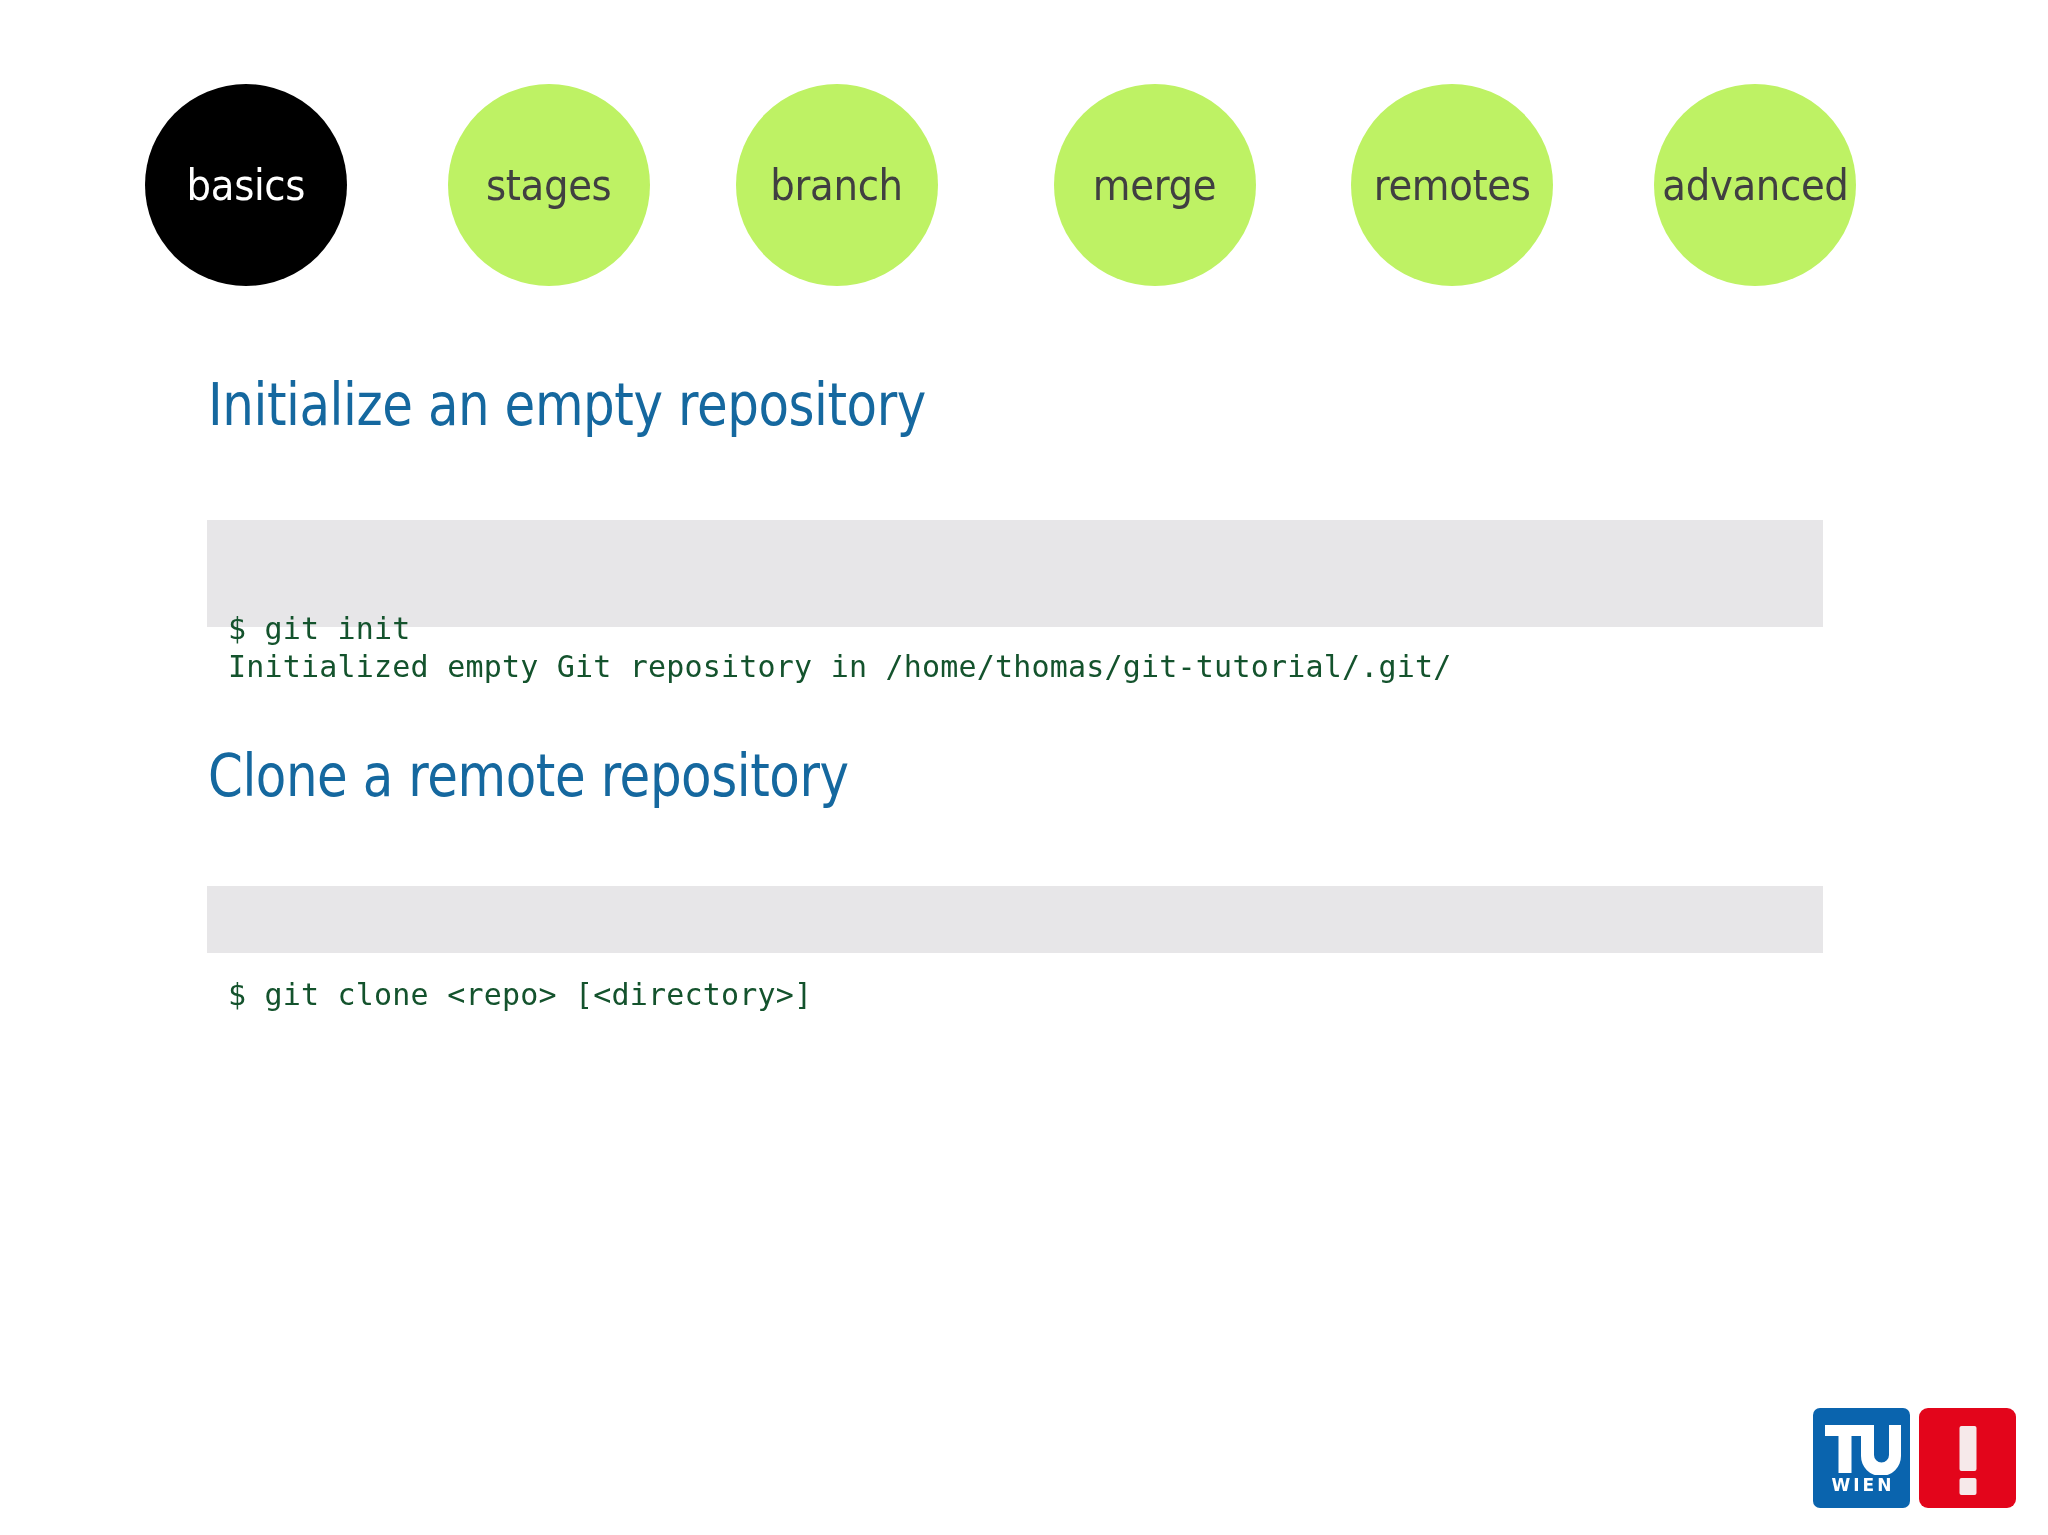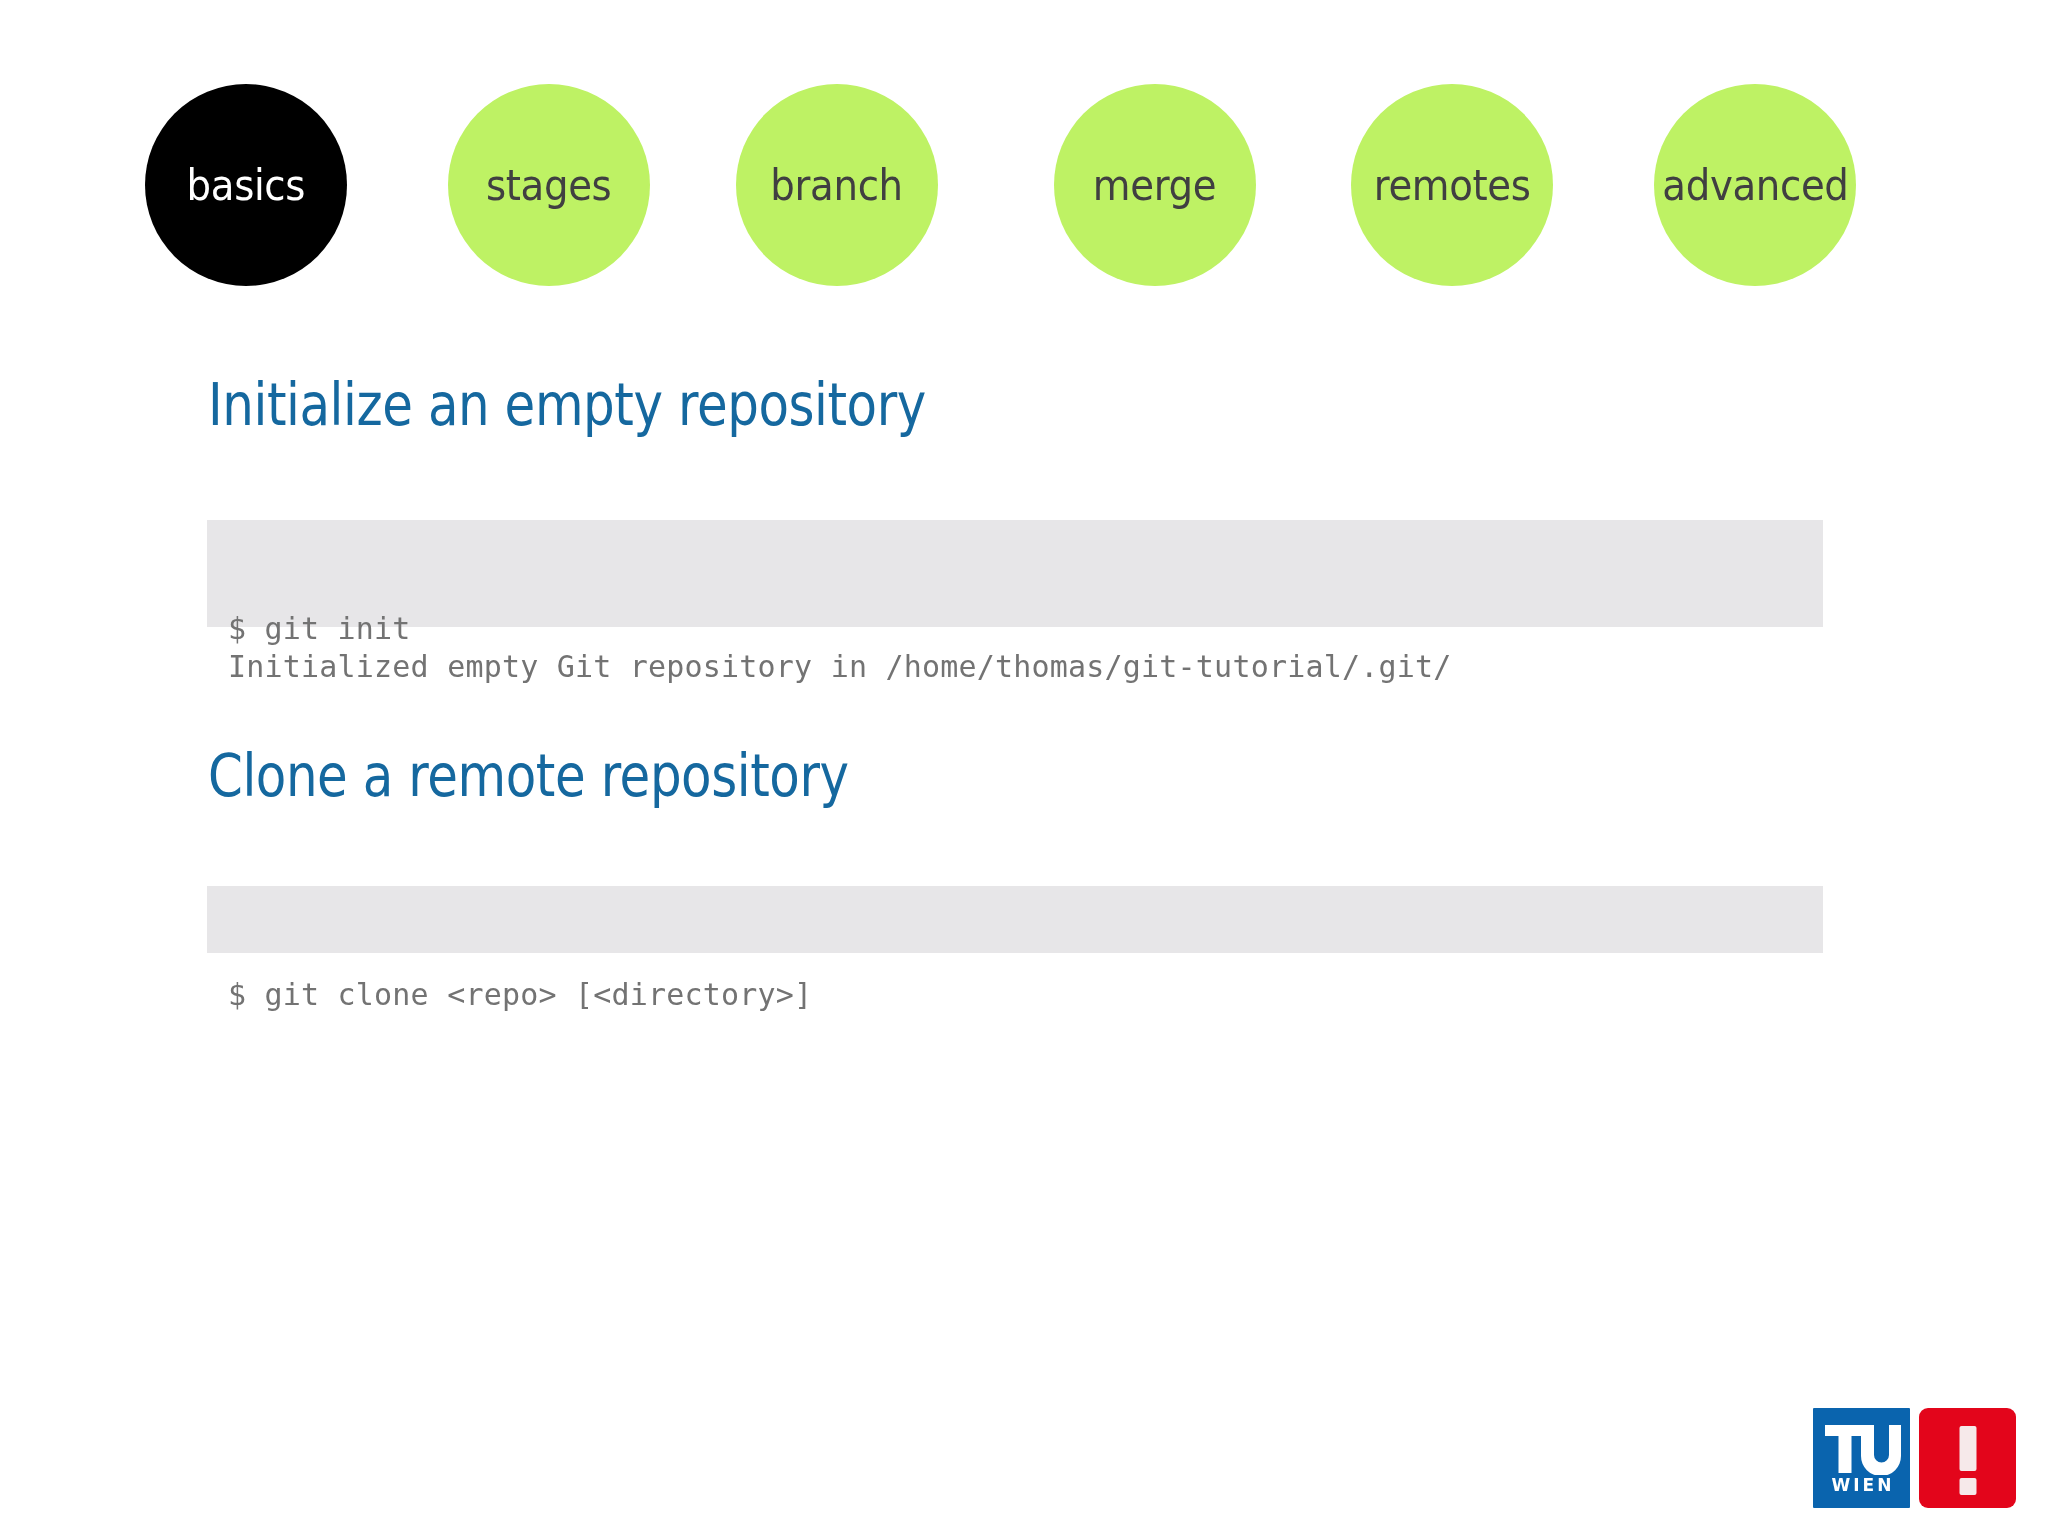--- a/index.html
+++ b/index.html
@@ -89,21 +89,21 @@
   .code-block {
     position: absolute;
     left: 207px;
     width: 1616px;
     background: #e7e6e8;
     box-sizing: border-box;
     padding: 14px 0 14px 21px;
     font-family: "DejaVu Sans Mono", "Liberation Mono", monospace;
     font-size: 30px;
     line-height: 38px;
-    color: #737373;
+    color: #14532d;
     white-space: pre;
     letter-spacing: 0.2px;
   }
   #code-init { top: 520px; height: 107px; }
   #code-clone { top: 886px; height: 67px; }
   .code-line { display: block; }
 
   
   #tuwien-logo {
     position: absolute;
@@ -112,21 +112,21 @@
     width: 204px;
     height: 100px;
   }
   #tuwien-logo-blue {
     position: absolute;
     left: 0;
     top: 0;
     width: 97px;
     height: 100px;
     background: #0a64ae;
-    border-radius: 1px;
+    border-radius: 7px;
     display: flex;
     flex-direction: column;
     align-items: center;
     justify-content: center;
   }
   #tuwien-logo-red {
     position: absolute;
     left: 106px;
     top: 0;
     width: 97px;

